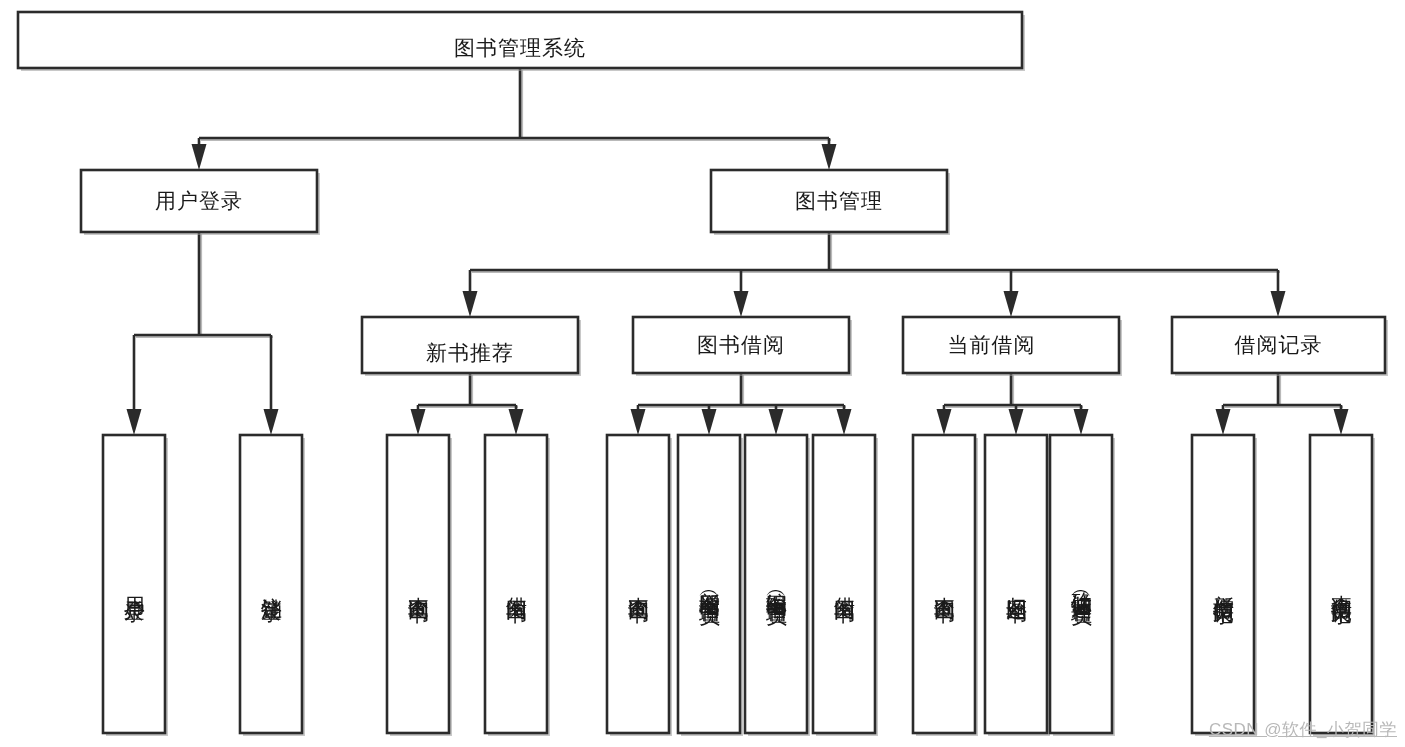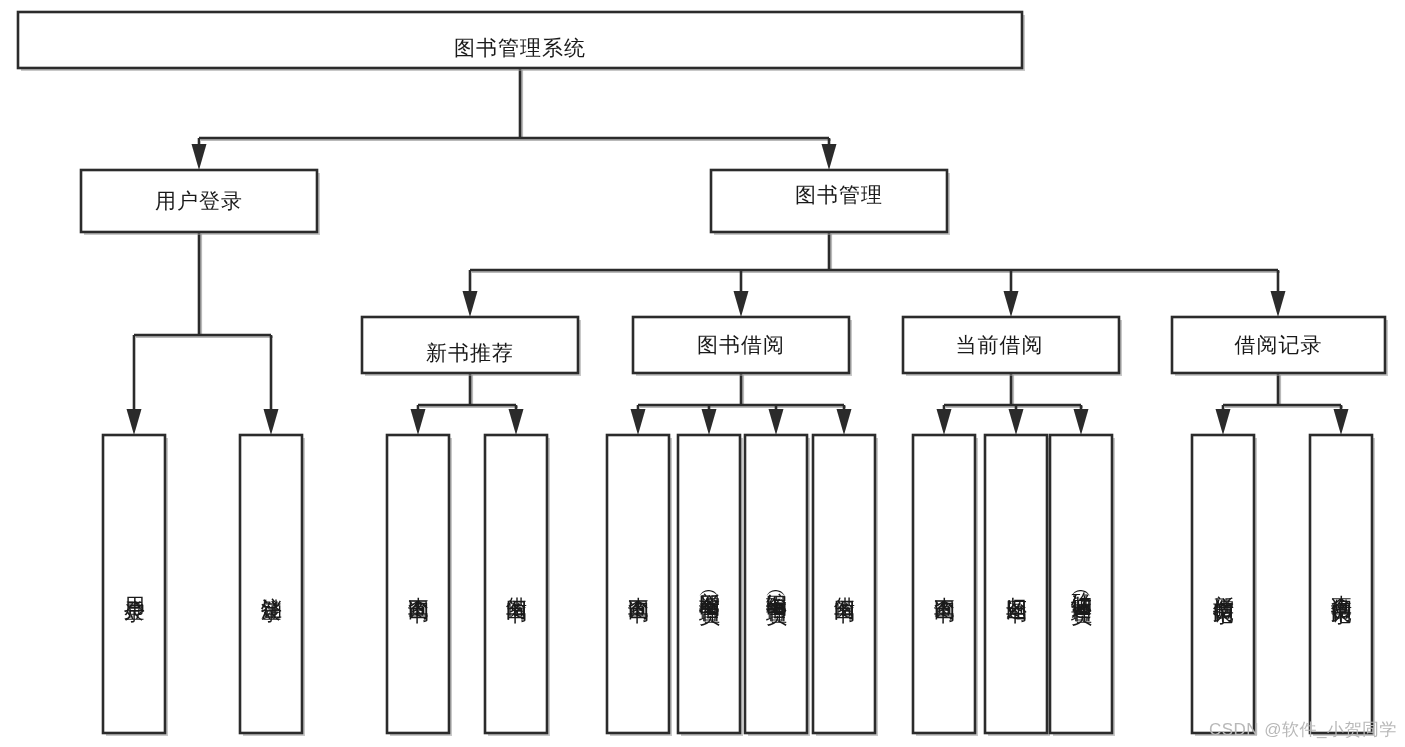--- a/index.html
+++ b/index.html
@@ -86,20 +86,21 @@
   #watermark {
     position: absolute;
     right: 8px;
     bottom: 6px;
     font-family: "Liberation Sans", "DejaVu Sans", sans-serif;
     font-size: 17px;
     color: #b8b8b8;
     letter-spacing: 0.5px;
     white-space: nowrap;
     pointer-events: none;
+    text-decoration: underline;
   }
 </style>
 </head>
 <body>
 
 <div id="diagram-root">
   <svg class="diagram-canvas" viewBox="0 0 1405 747" xmlns="http://www.w3.org/2000/svg">
     <g id="connector-layer">
         <path class="connector-shadow" d="M 522 70 L 522 140 M 201 140 L 831 140"></path>
         <path class="connector" d="M 520 68 L 520 138"></path>
@@ -204,30 +205,30 @@
         <rect class="node-box" x="1310" y="435" width="62" height="298"></rect>
       </g>
   </svg>
   <div id="label-layer">
       <div class="horiz-label-wrap" style="left: 18px; top: 12px; width: 1004px; height: 72px;">
         <span class="horiz-label-text">图书管理系统</span>
       </div>
       <div class="horiz-label-wrap" style="left: 81px; top: 170px; width: 236px; height: 62px;">
         <span class="horiz-label-text">用户登录</span>
       </div>
-      <div class="horiz-label-wrap" style="left: 711px; top: 164px; width: 256px; height: 62px;">
+      <div class="horiz-label-wrap" style="left: 711px; top: 170px; width: 256px; height: 62px;">
         <span class="horiz-label-text">图书管理</span>
       </div>
       <div class="horiz-label-wrap" style="left: 362px; top: 317px; width: 216px; height: 72px;">
         <span class="horiz-label-text">新书推荐</span>
       </div>
       <div class="horiz-label-wrap" style="left: 633px; top: 317px; width: 216px; height: 56px; border-radius: 25px;">
         <span class="horiz-label-text">图书借阅</span>
       </div>
-      <div class="horiz-label-wrap" style="left: 903px; top: 317px; width: 177px; height: 56px; padding-left: 8px;">
+      <div class="horiz-label-wrap" style="left: 903px; top: 317px; width: 177px; height: 56px;">
         <span class="horiz-label-text">当前借阅</span>
       </div>
       <div class="horiz-label-wrap" style="left: 1172px; top: 317px; width: 213px; height: 56px; align-items: center;">
         <span class="horiz-label-text">借阅记录</span>
       </div>
       <div class="vert-label-wrap" style="left: 103px; top: 435px; width: 62px; height: 298px;">
         <span class="vert-label-text">用户登录</span>
       </div>
       <div class="vert-label-wrap" style="left: 240px; top: 435px; width: 62px; height: 298px;">
         <span class="vert-label-text">注销登录</span>

